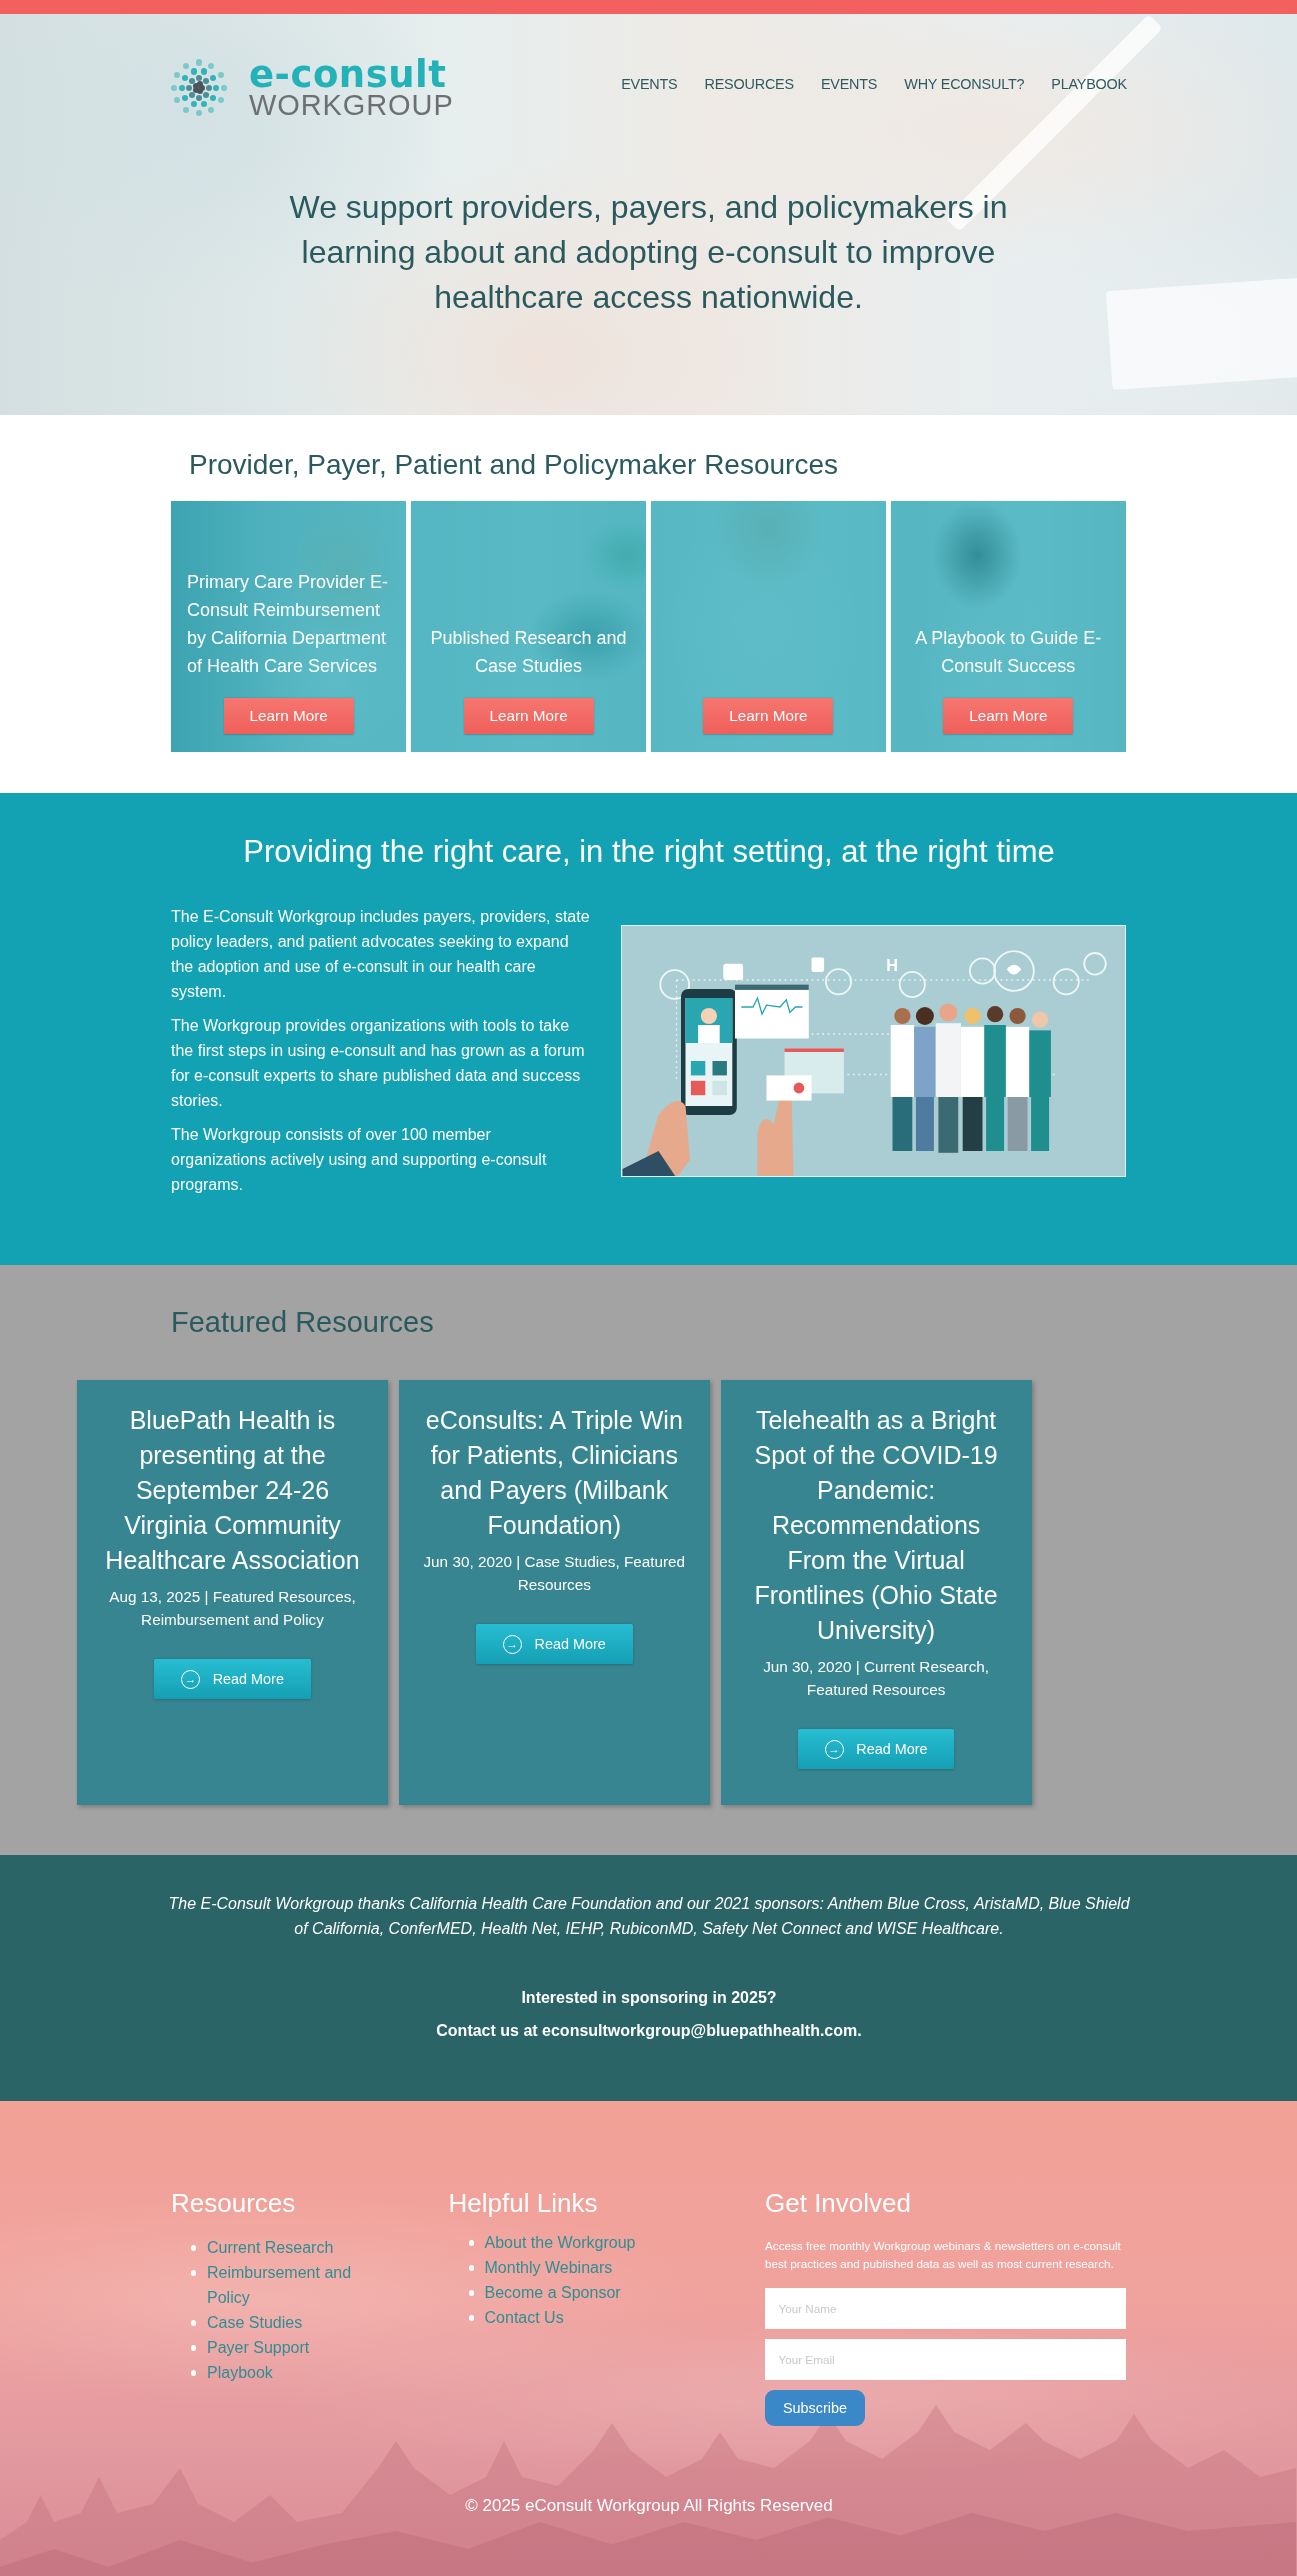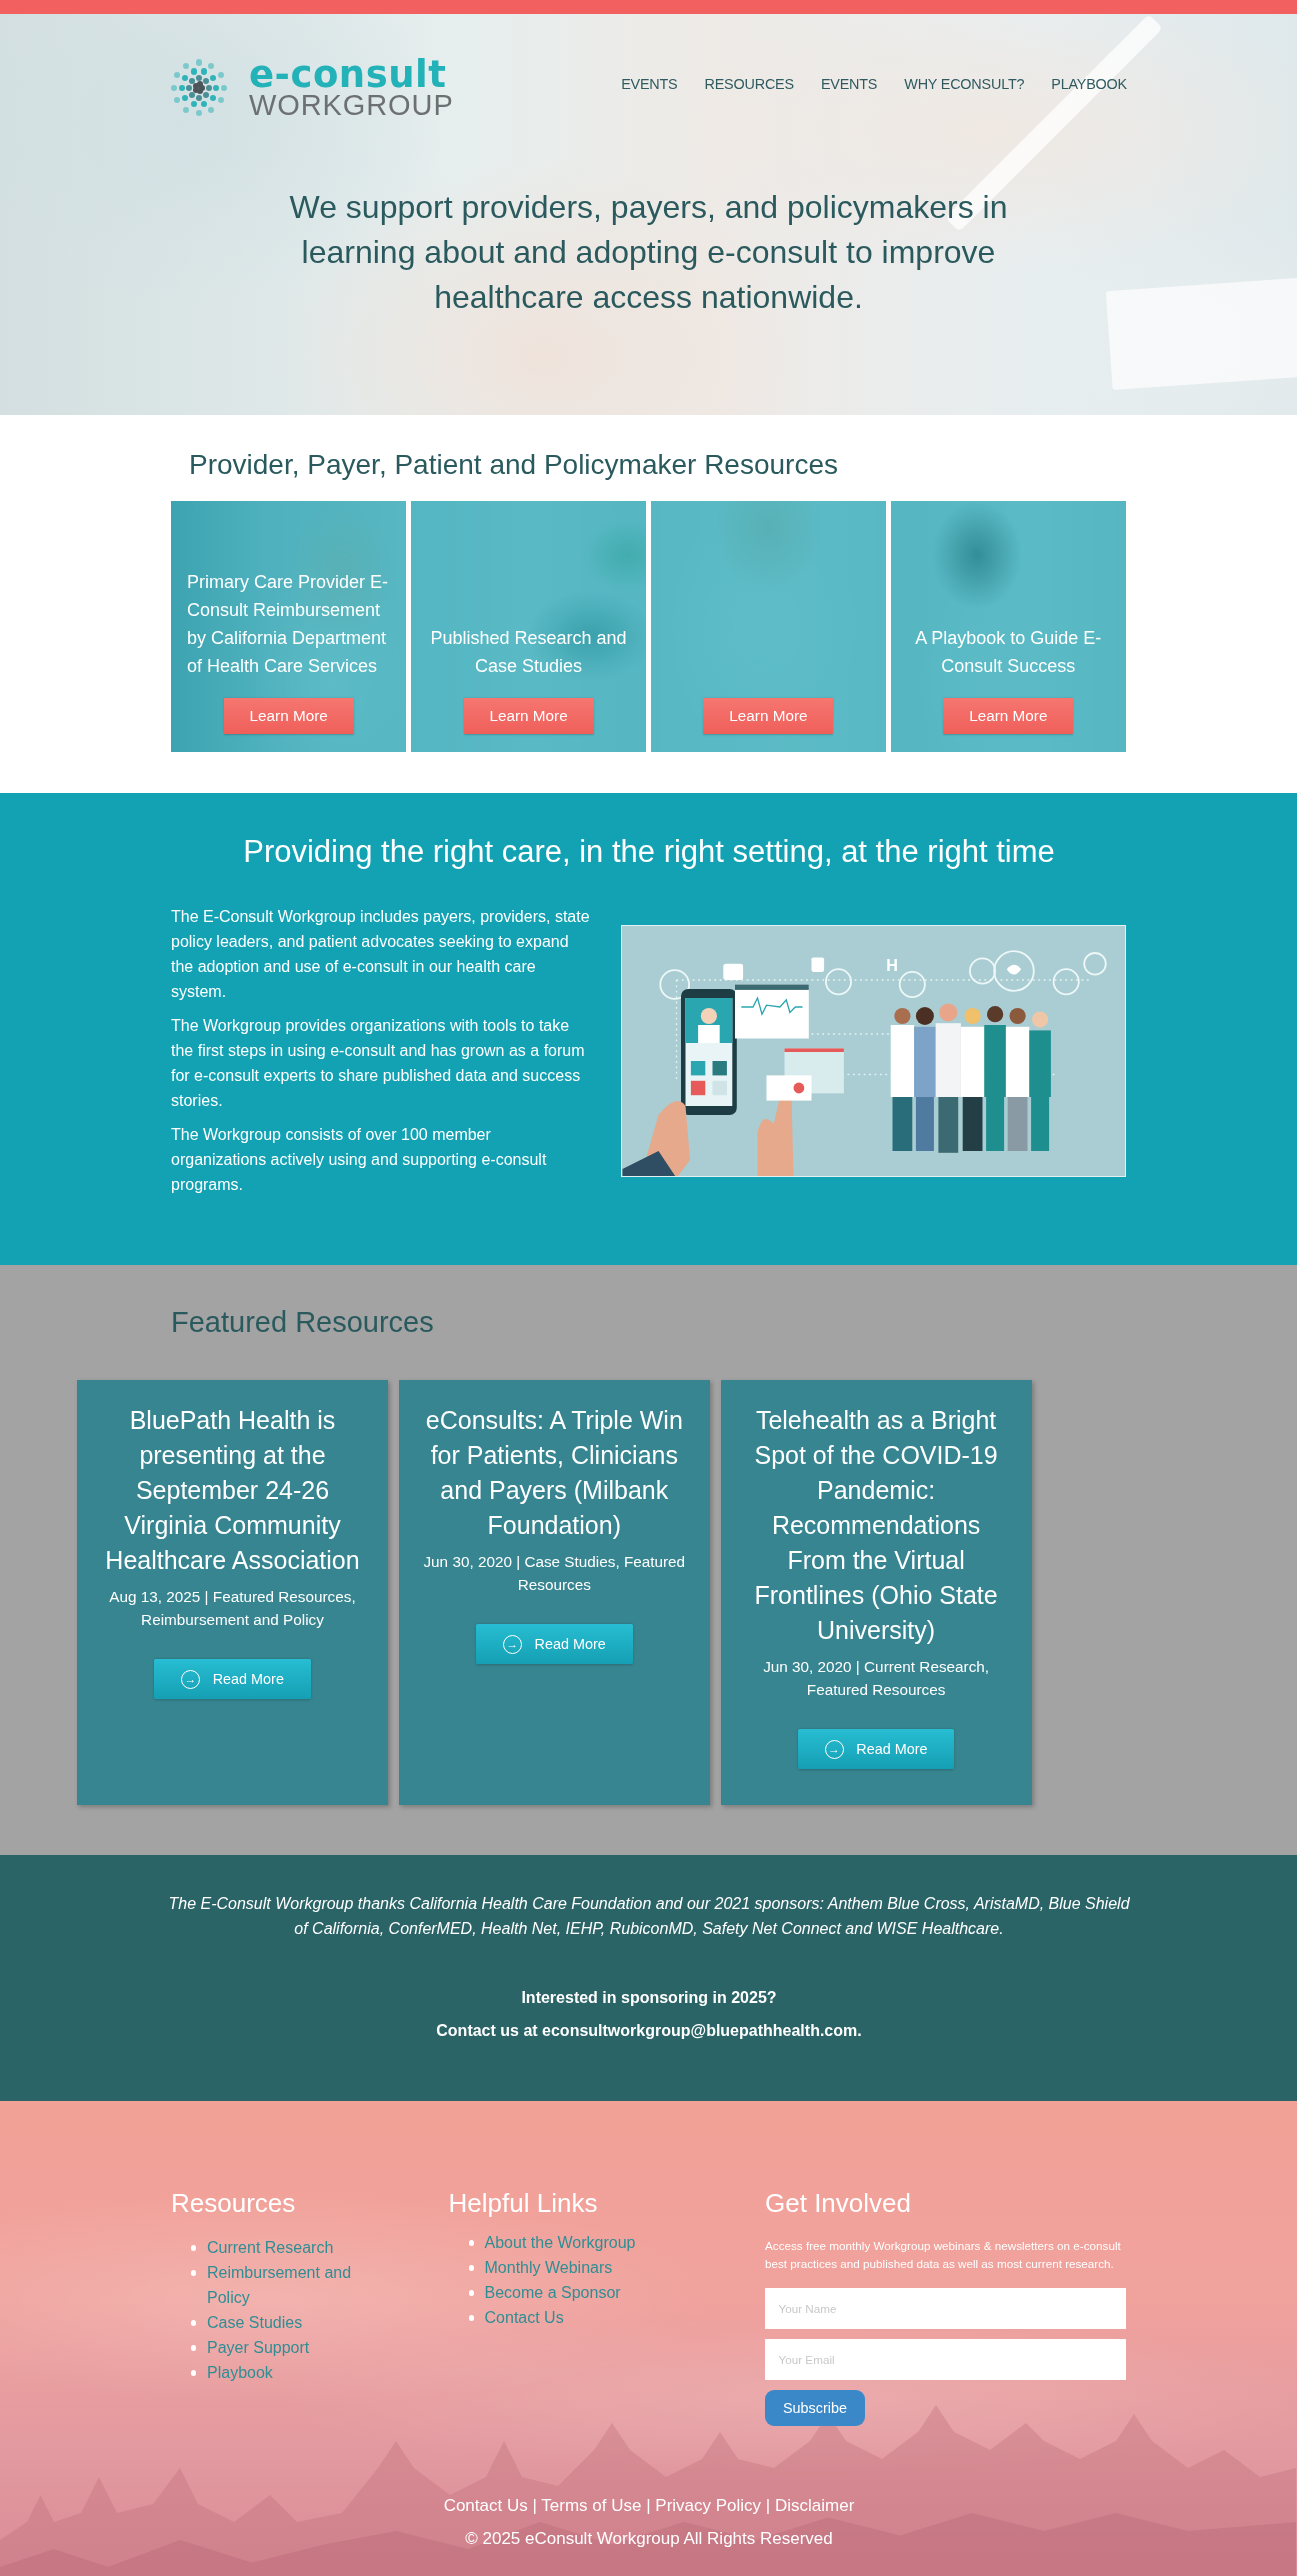--- a/index.html
+++ b/index.html
@@ -341,19 +341,16 @@
     <div class="fcol get">
       <h3>Get Involved</h3>
       <p>Access free monthly Workgroup webinars &amp; newsletters on e-consult best practices and published data as well as most current research.</p>
       <input type="text" placeholder="Your Name" style="">
       <input type="email" placeholder="Your Email" style="">
       <button class="btn-sub">Subscribe</button>
     </div>
   </div>
 
   <div class="fbottom">
-    <div>
-      <a>Contact Us</a><span> | </span><a>Terms of Use</a><span> | </span><a>Privacy Policy</a><span> | </span><a>Disclaimer</a>
-    </div>
     <div>© 2025 eConsult Workgroup All Rights Reserved</div>
   </div>
 </footer>
 
 
 </body></html>

